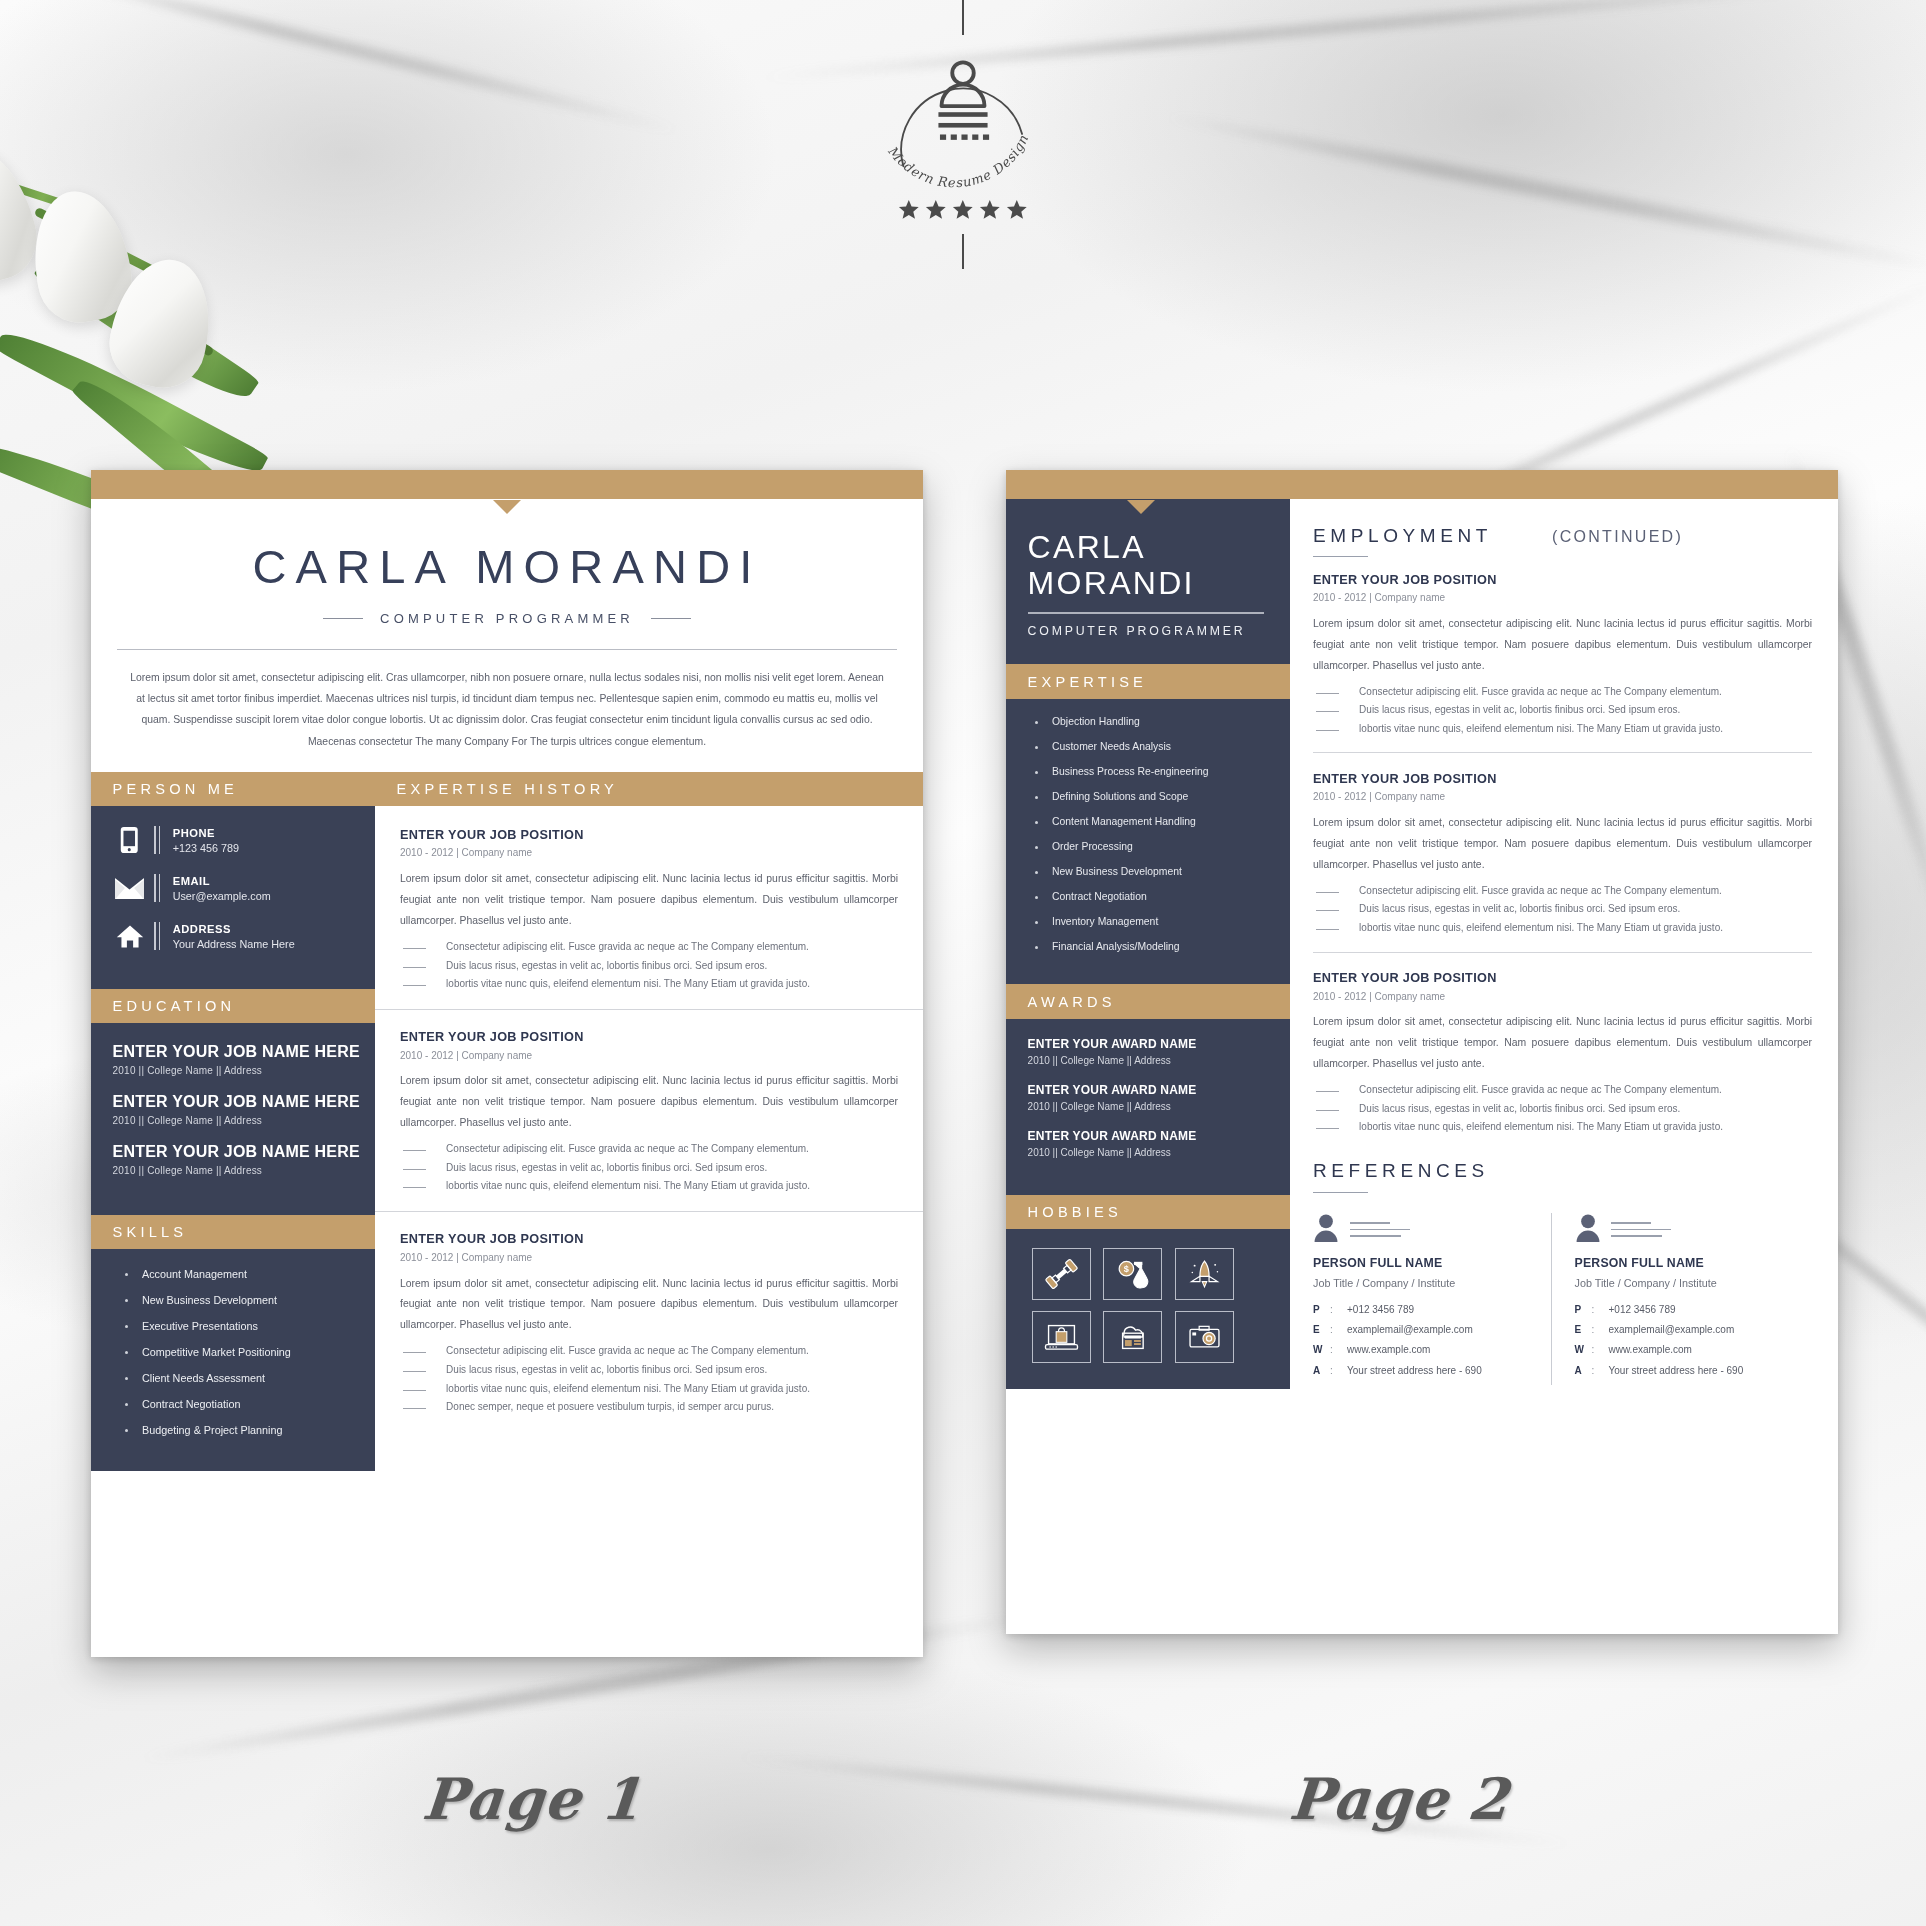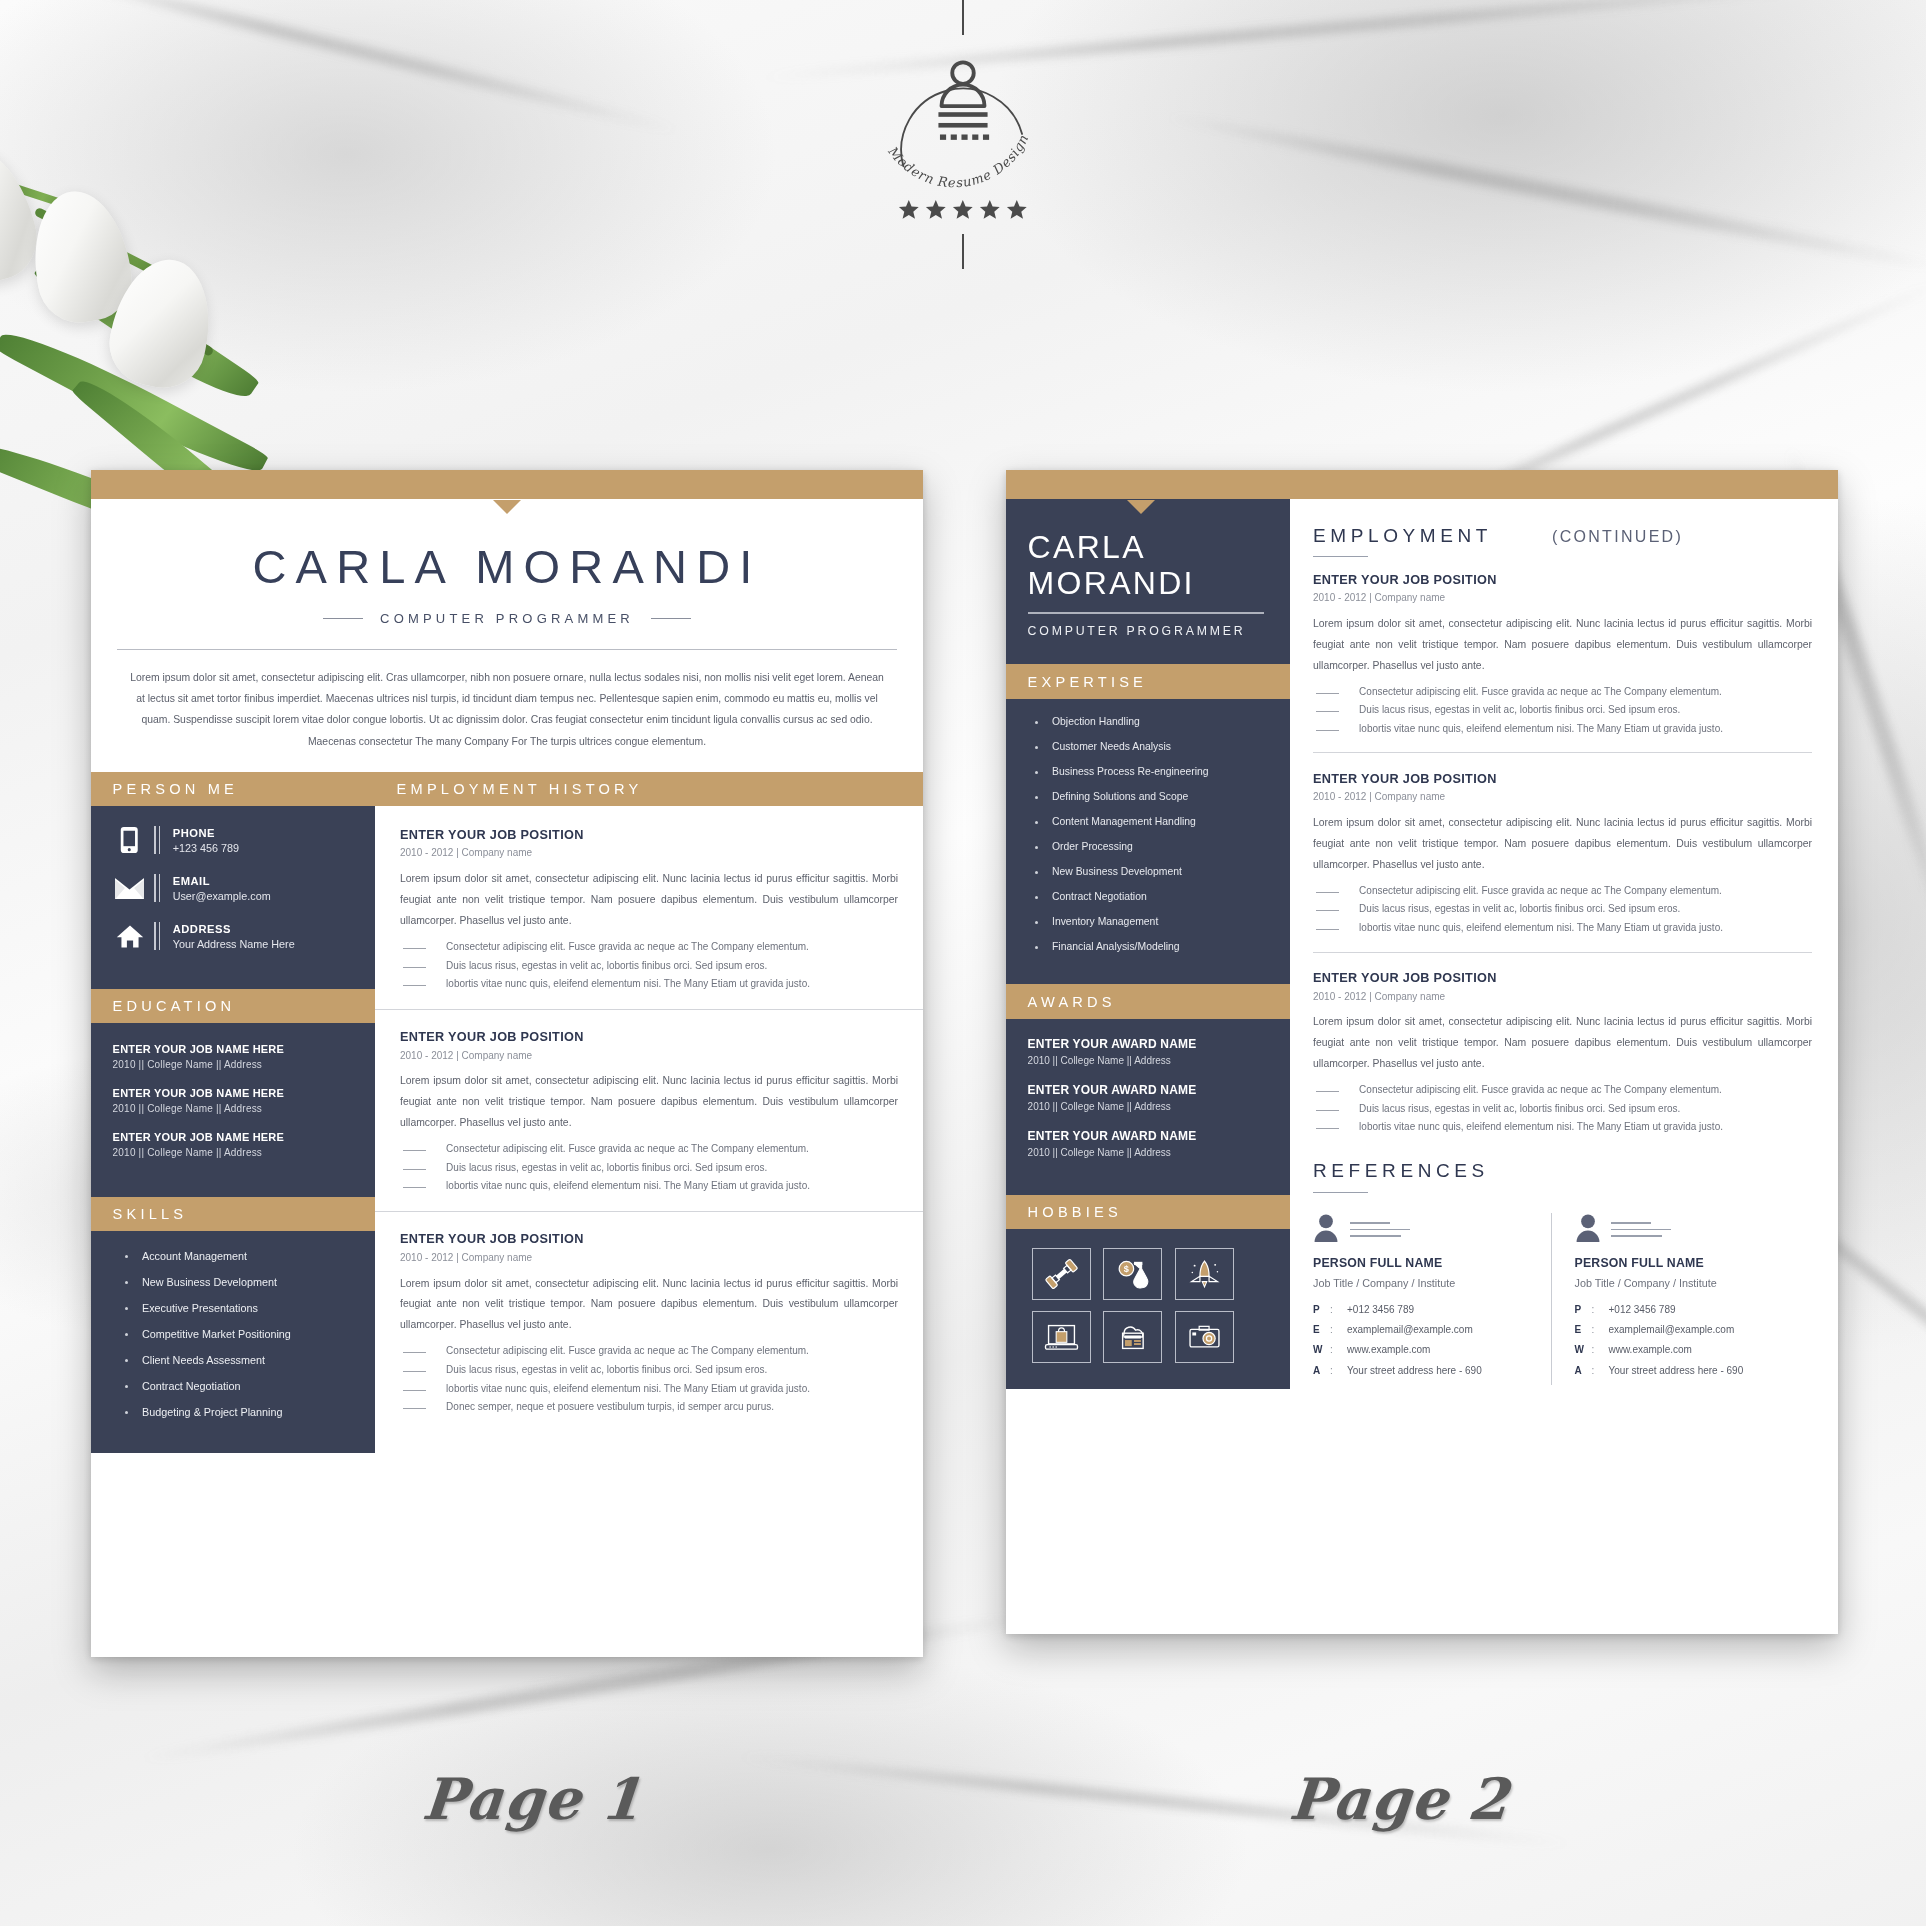--- a/index.html
+++ b/index.html
@@ -157,21 +157,21 @@
   .contact-list { padding: 20px 0 18.5px 21.6px; }
   .c-row { display: flex; align-items: center; gap: 0; margin-bottom: 20px; }
   .c-ico { width: 34px; display: flex; justify-content: center; }
   .c-bars { display: flex; gap: 3.1px; margin: 0 12.3px 0 7.7px; }
   .c-bars span { width: 1.5px; height: 28px; background: #c6c9d2; display: block; }
   .c-lab { font-size: 11.2px; font-weight: 700; letter-spacing: 0.5px; }
   .c-val { font-size: 10.8px; color: #e4e6ec; margin-top: 3.1px; }
 
   .edu-list { padding: 20px 0 21.6px 21.6px; }
   .edu-item { margin-bottom: 17px; }
-  .edu-name { font-size: 11px; font-weight: 700; letter-spacing: 0.2px; }
+  .edu-name { font-size: 16px; font-weight: 700; letter-spacing: 0.2px; }
   .edu-meta { font-size: 10px; color: #d4d7df; margin-top: 3.9px; letter-spacing: 0.2px; }
 
   .skill-list { padding: 18.5px 0 21.6px 31px; }
   .skill-item {
     position: relative; font-size: 10.8px; color: #eceef2;
     padding-left: 20px; margin-bottom: 14px;
   }
   .skill-item::before {
     content: ""; position: absolute; left: 3.1px; top: 5.4px;
     width: 3.1px; height: 3.1px; background: #cfd2da; border-radius: 50%;
@@ -465,21 +465,21 @@
         <div class="skill-item">New Business Development</div>
         <div class="skill-item">Executive Presentations</div>
         <div class="skill-item">Competitive Market Positioning</div>
         <div class="skill-item">Client Needs Assessment</div>
         <div class="skill-item">Contract Negotiation</div>
         <div class="skill-item">Budgeting &amp; Project Planning</div>
       </div>
     </div>
 
     <div class="p1-right">
-      <div class="band band-right">EMPLOYMENT HISTORY</div>
+      <div class="band band-right">EXPERTISE HISTORY</div>
 
       <div class="jobs-wrap">
         <div class="job">
           <div class="job-title">ENTER YOUR JOB POSITION</div>
           <div class="job-meta">2010 - 2012 | Company name</div>
           <div class="job-body">Lorem ipsum dolor sit amet, consectetur adipiscing elit. Nunc lacinia lectus id purus efficitur sagittis. Morbi feugiat ante non velit tristique tempor. Nam posuere dapibus elementum. Duis vestibulum ullamcorper ullamcorper. Phasellus vel justo ante.</div>
           <div class="job-bullets">
             <div class="jb">
                 <span class="dash"></span>
                 <span>Consectetur adipiscing elit. Fusce gravida ac neque ac The  Company elementum.</span>

